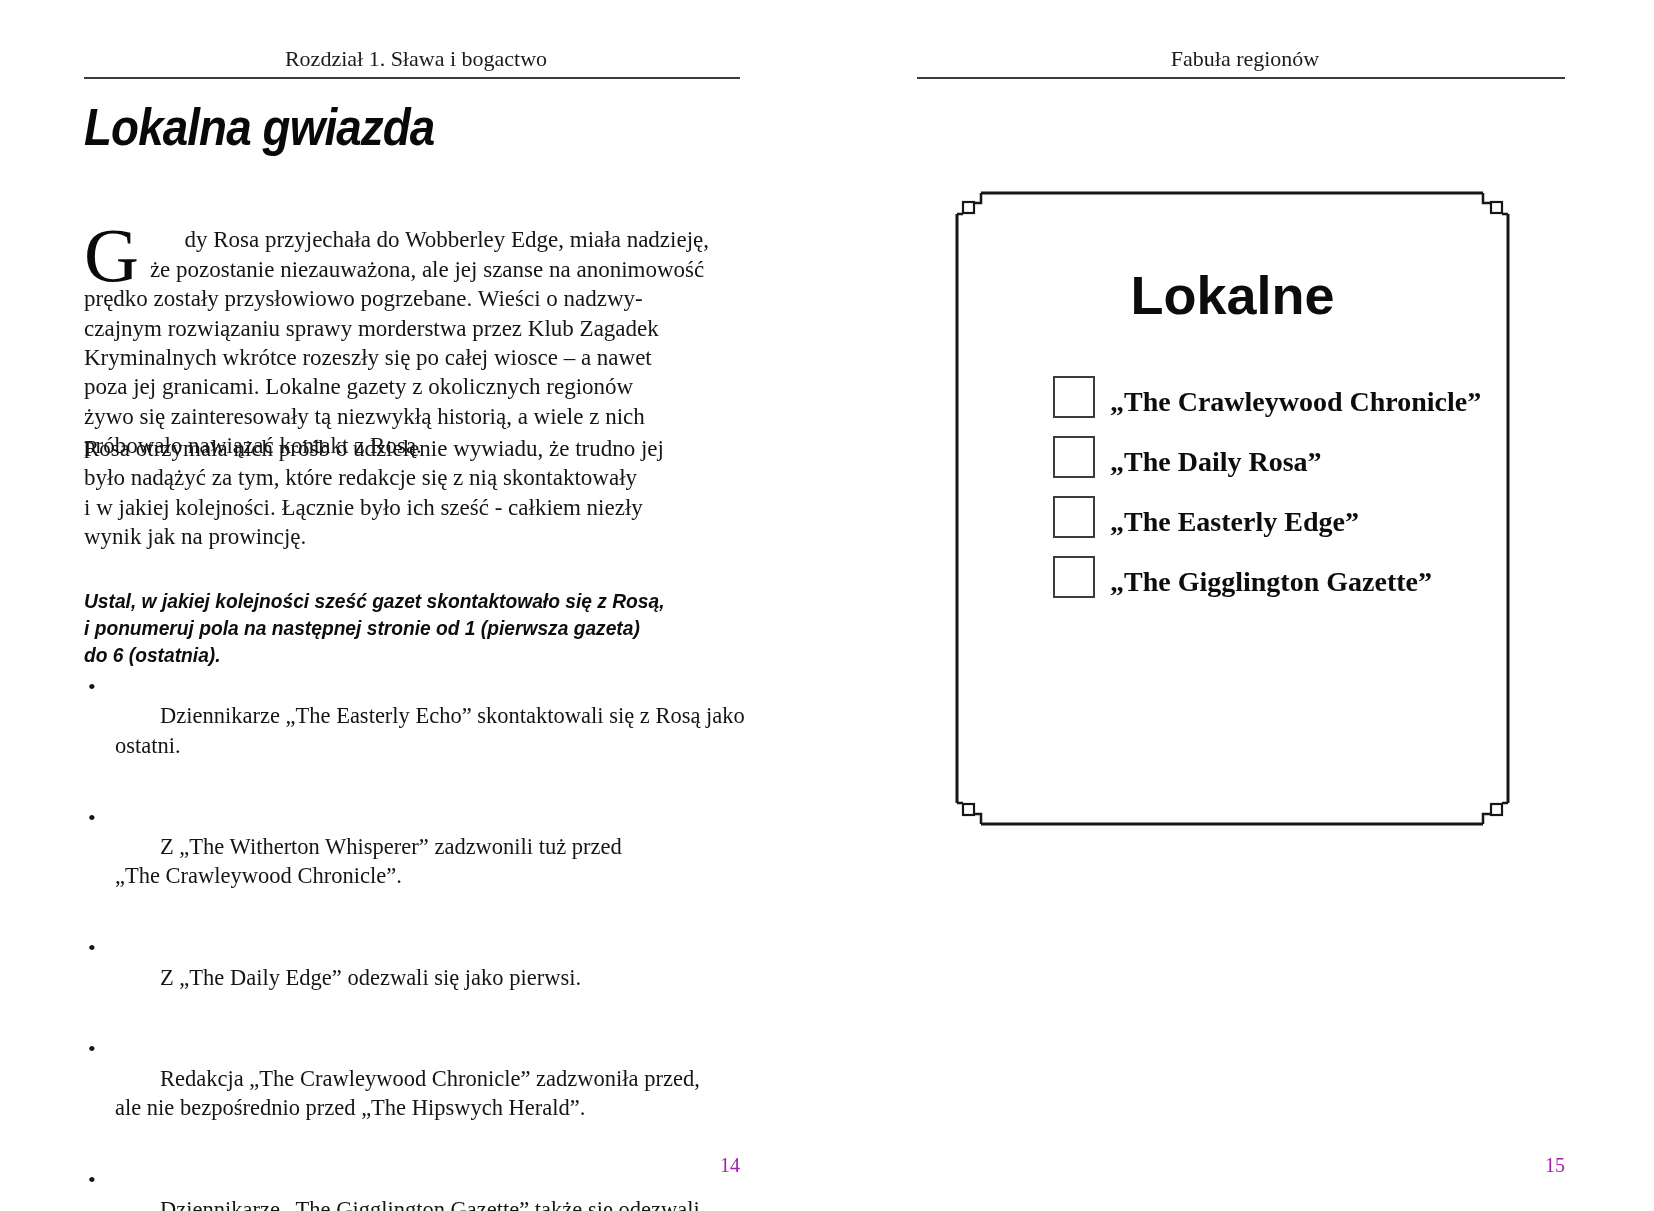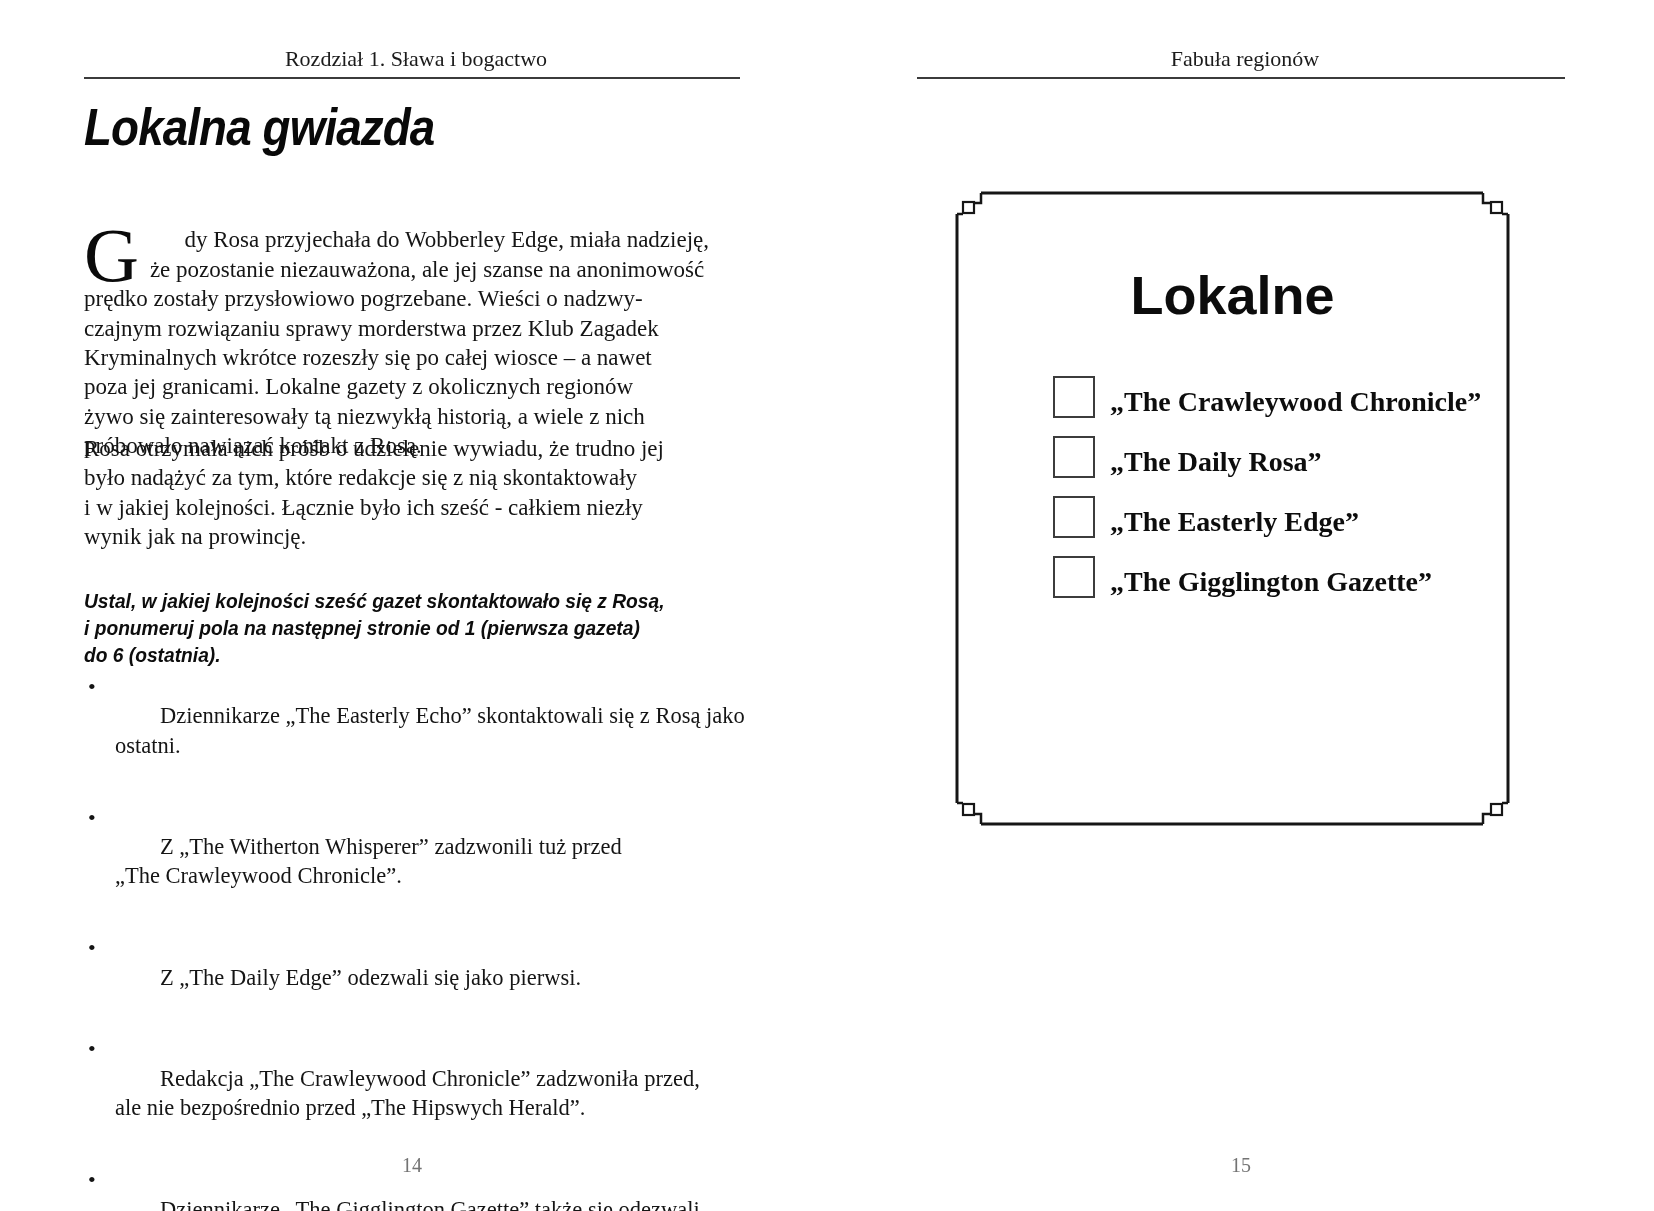--- a/index.html
+++ b/index.html
@@ -114,23 +114,23 @@
     left: 4px;
     top: 0;
     font-size: 22px;
   }
 
   .page-number {
     position: absolute;
     top: 1154px;
     left: 0;
     width: 100%;
-    text-align: center;
+    text-align: right;
     font-size: 20px;
-    color: #737373;
+    color: #a21caf;
   }
 
   
   .frame-svg {
     position: absolute;
     left: 28px;
     top: 180px;
   }
   .box-title {
     position: absolute;

